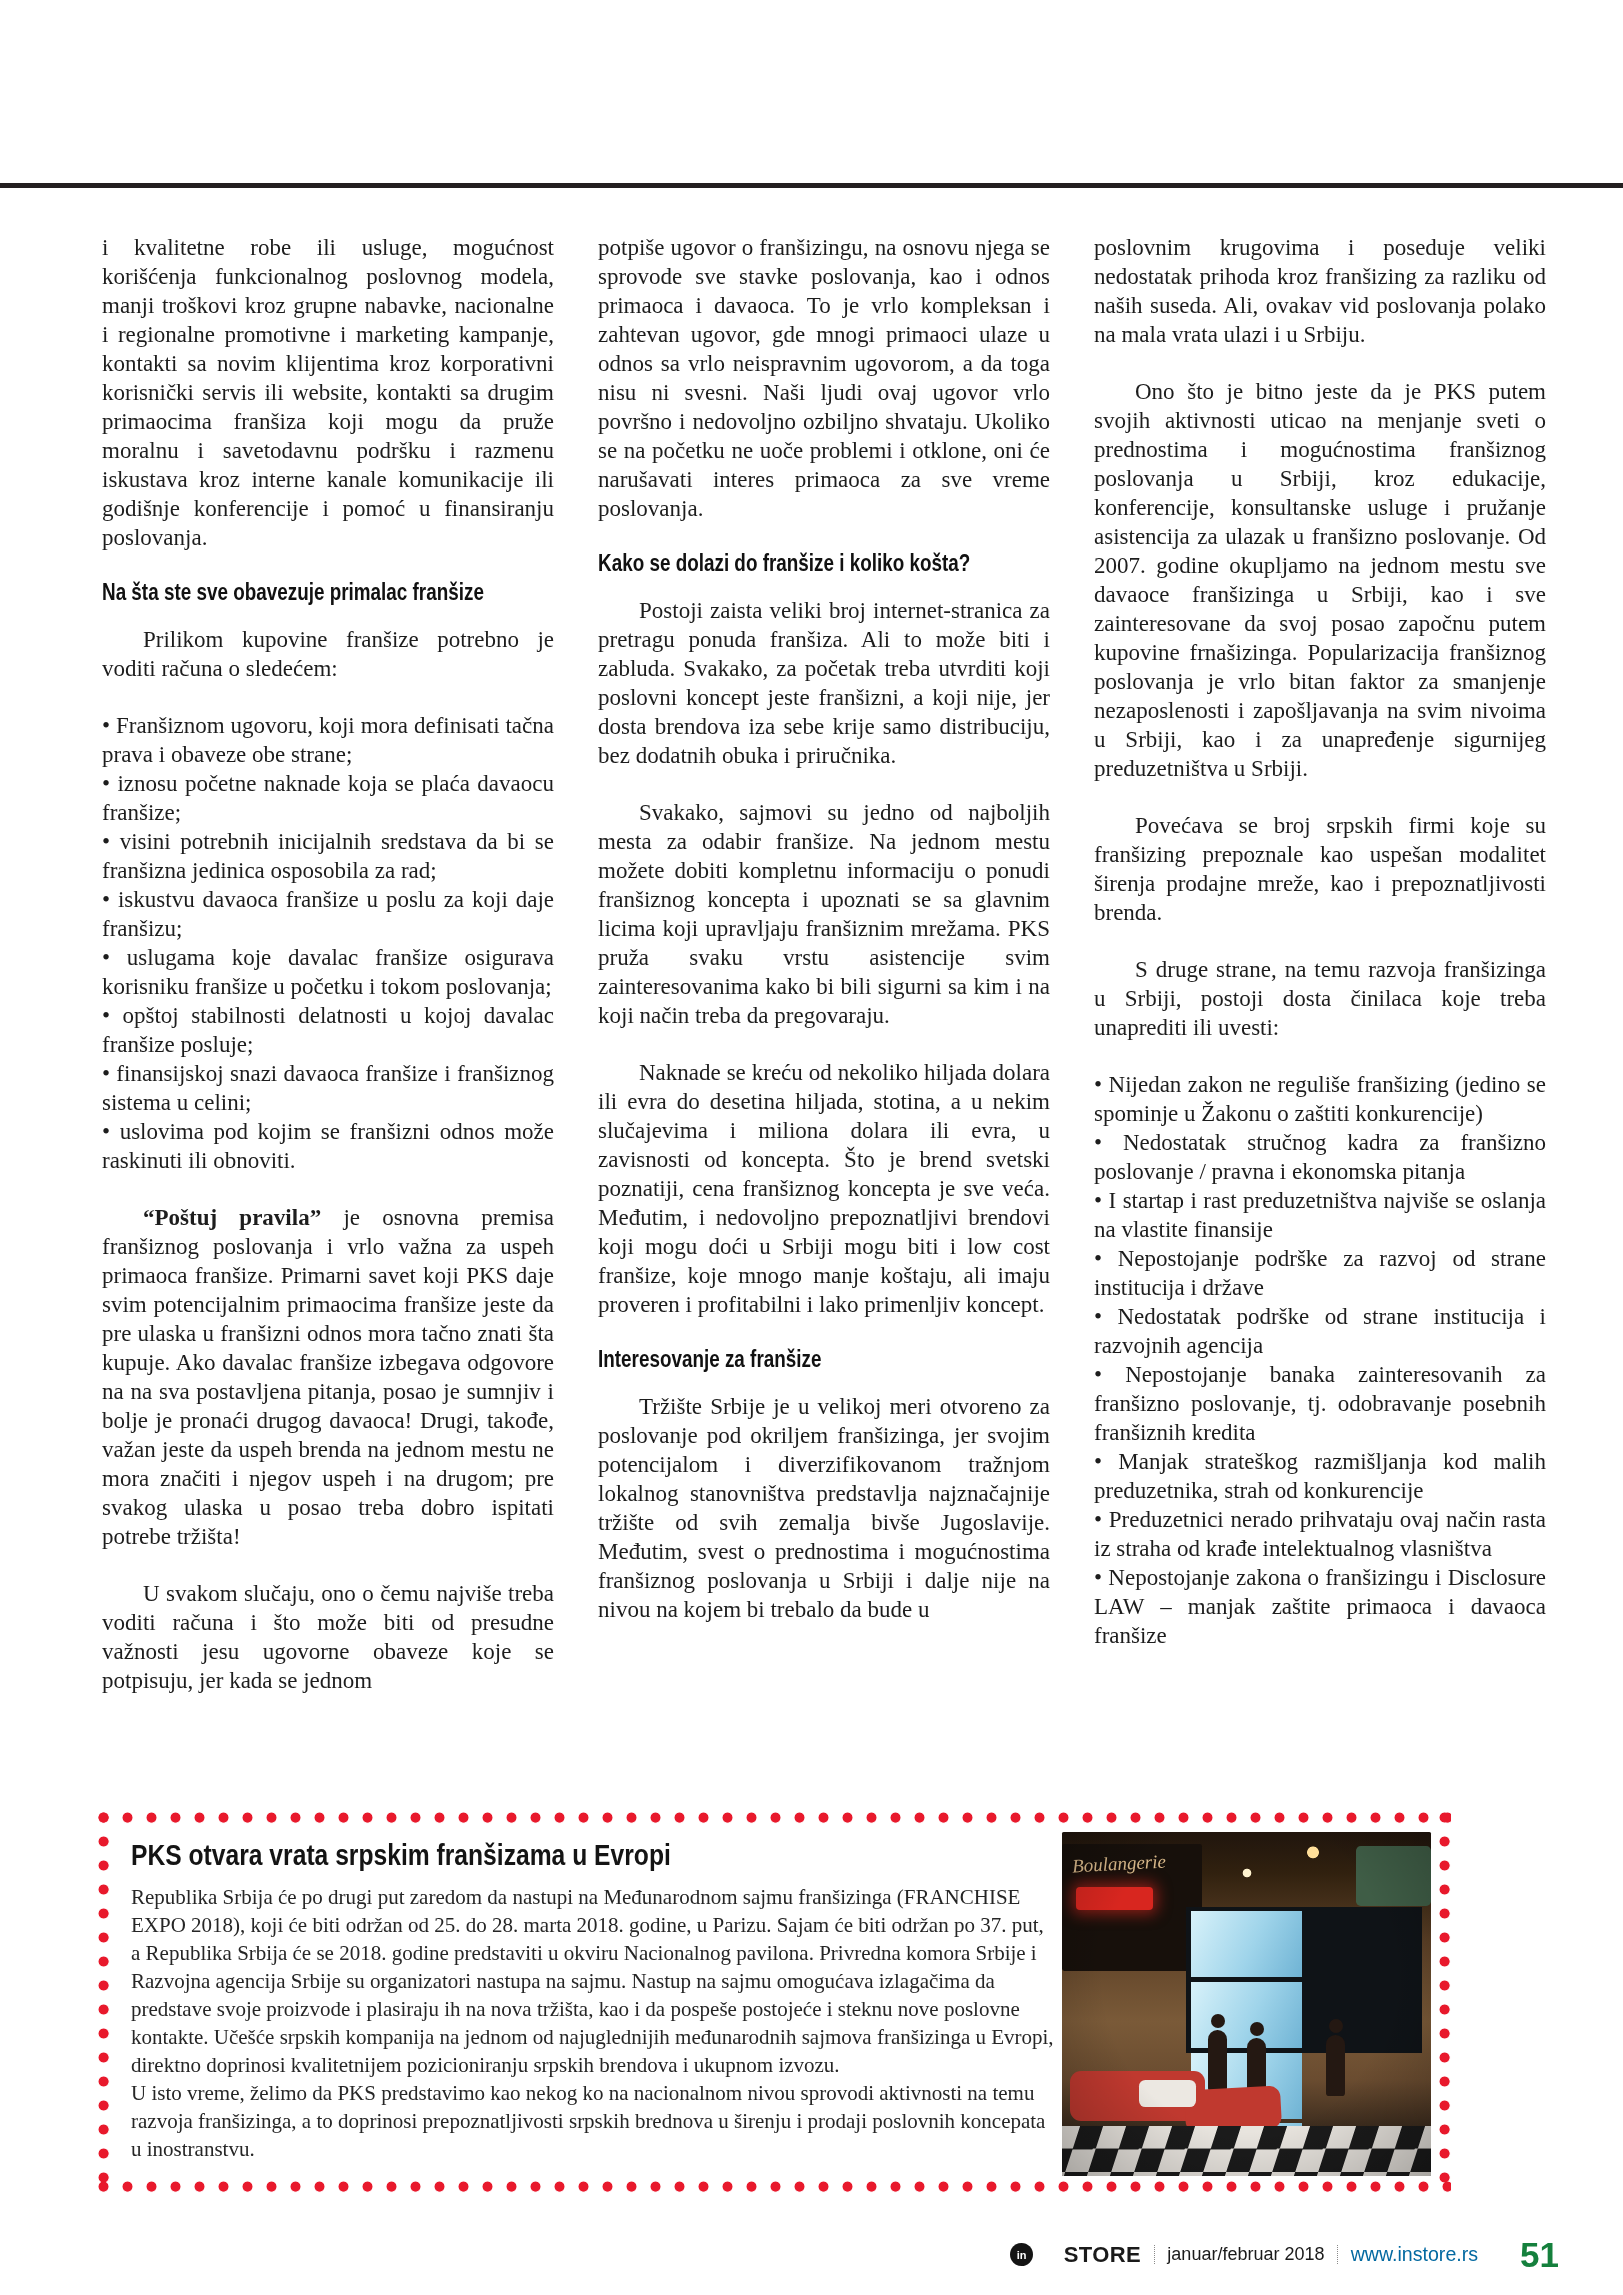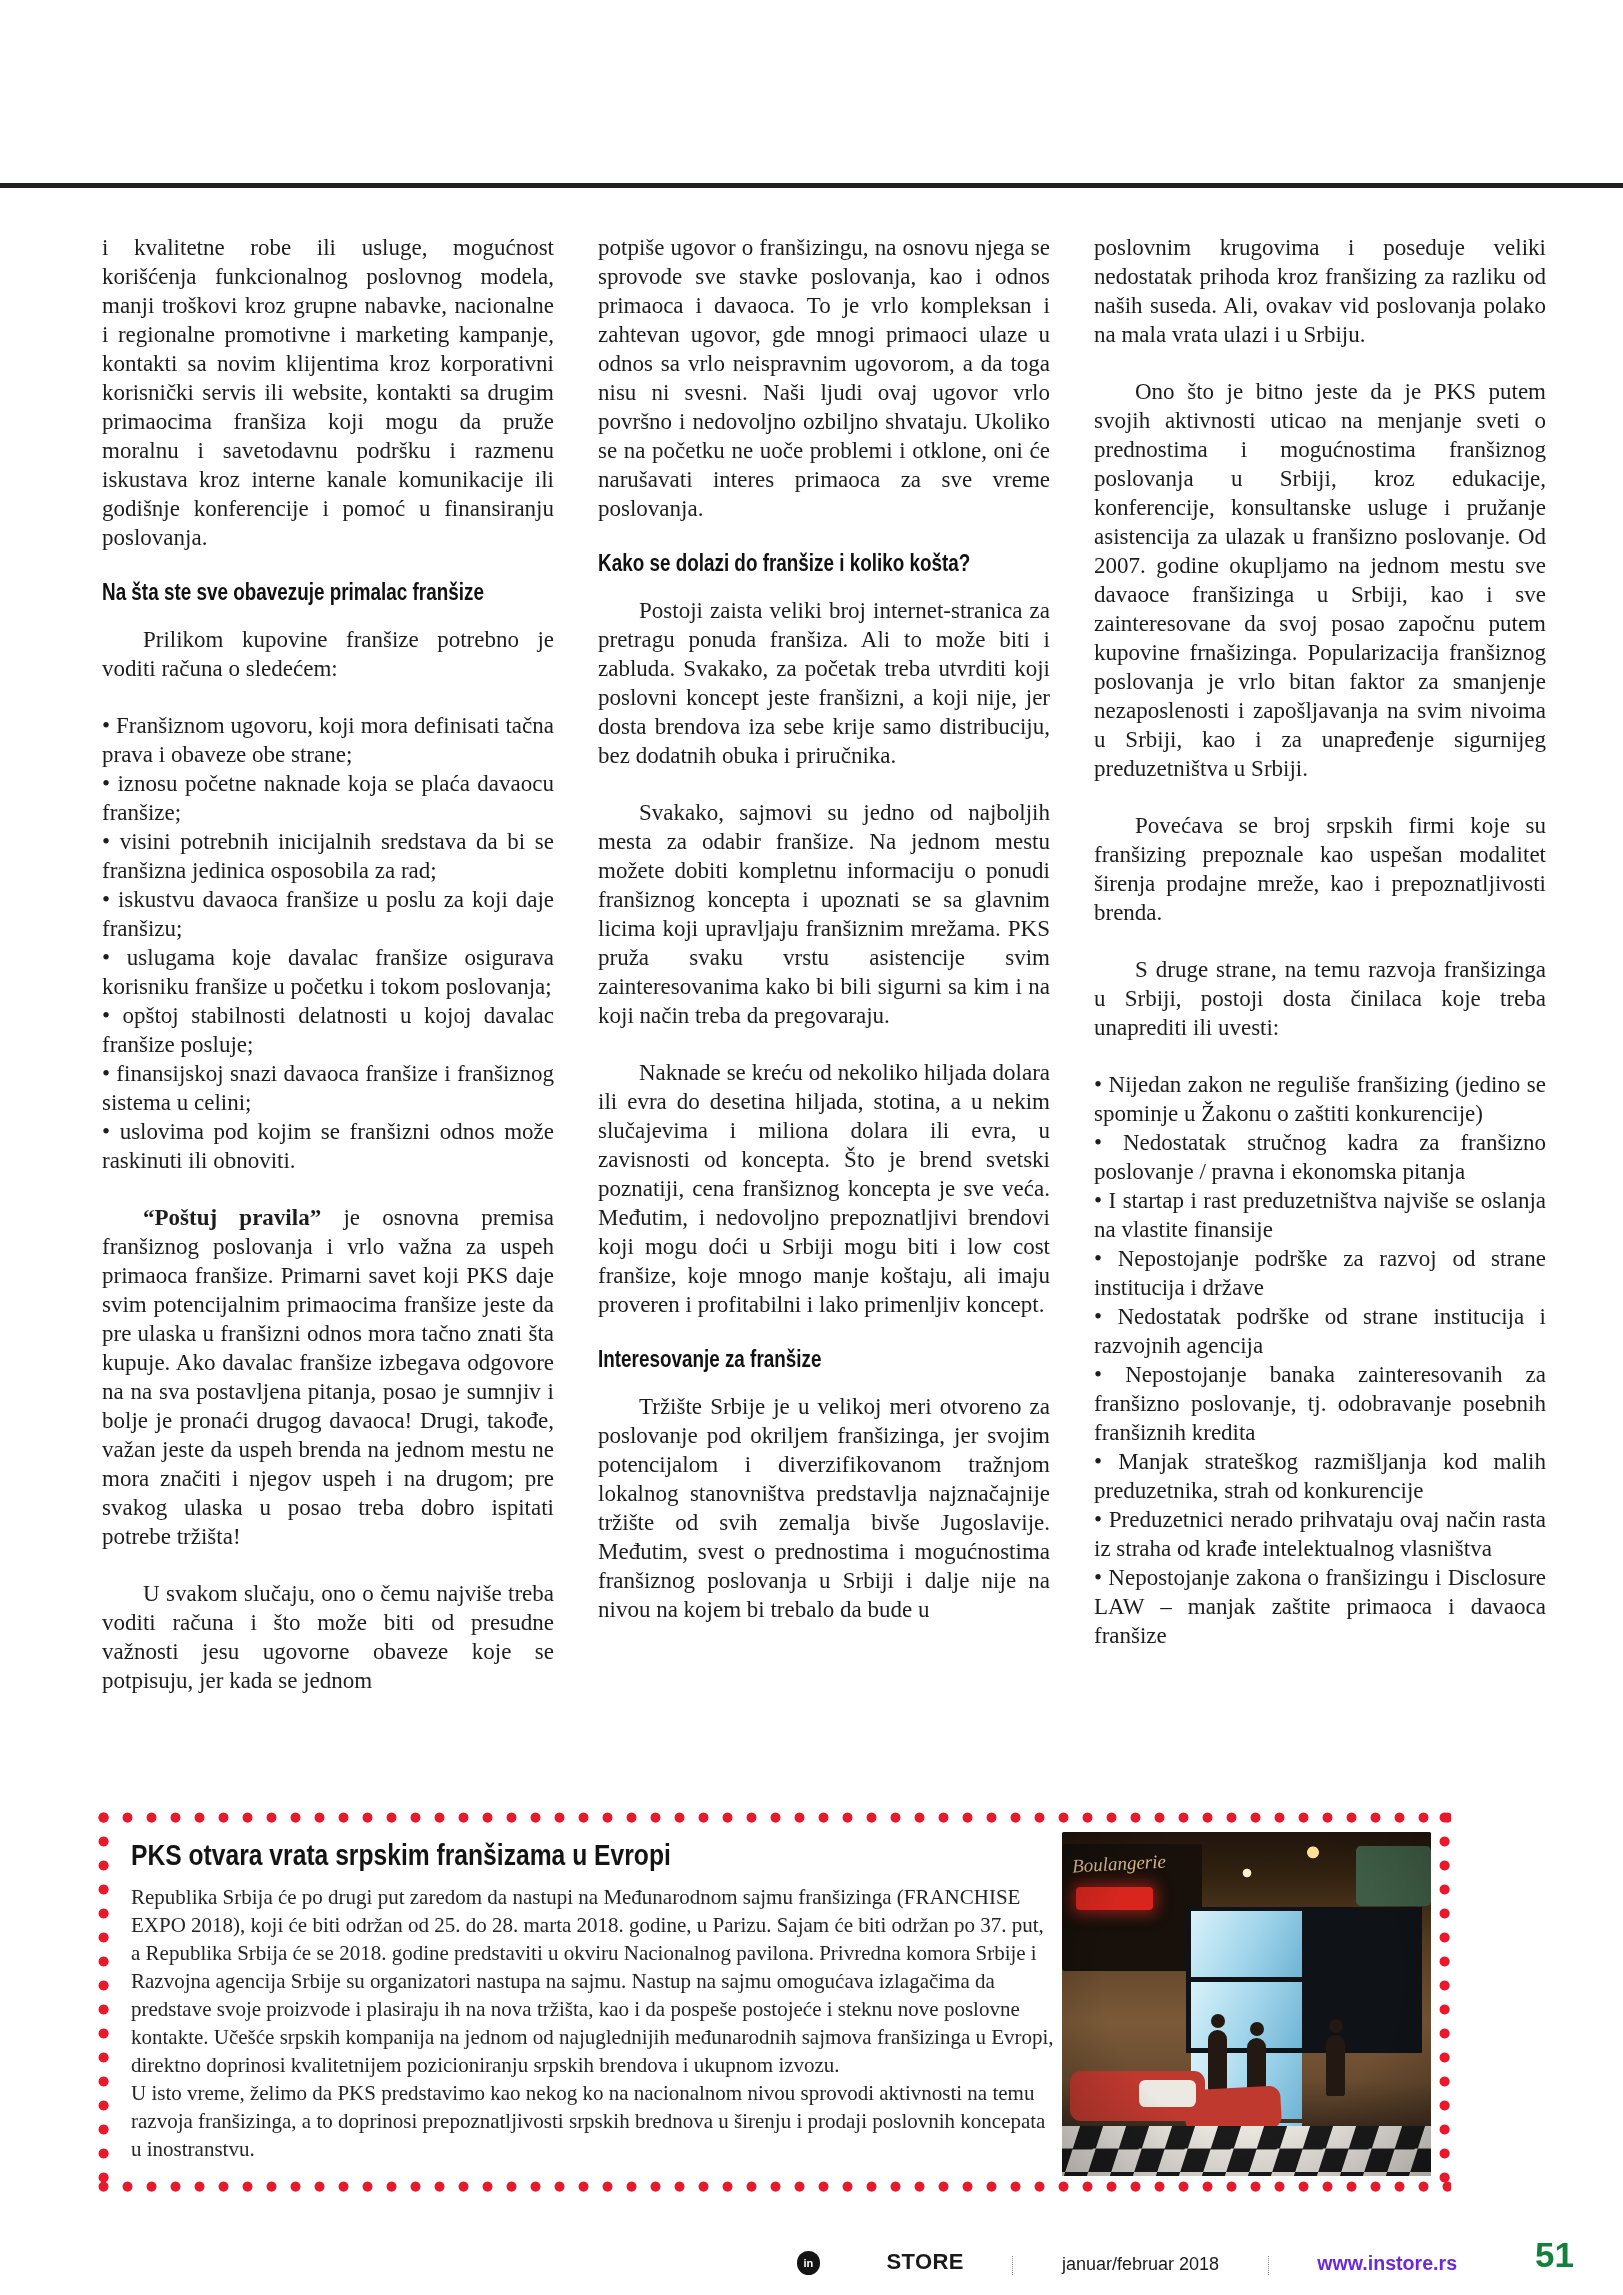--- a/index.html
+++ b/index.html
@@ -56,28 +56,28 @@
   .screen{width:111px;height:66px;background:linear-gradient(115deg,#d8f2fa 0%,#9fd4ea 55%,#6fb3d4 100%);}
   .person{position:absolute;width:19px;height:61px;background:#241812;border-radius:9.4px 9.4px 3.1px 3.1px;}
   .person .head{position:absolute;left:2.4px;top:-15.7px;width:14px;height:14px;background:#241812;border-radius:50%;}
   .ph-sofa{position:absolute;background:#c0392f;border-radius:11px;}
   .ph-table{position:absolute;left:77px;bottom:69px;width:57px;height:27px;background:#ece8e2;border-radius:6.3px;}
   .ph-floor{position:absolute;left:-10%;bottom:0;width:120%;height:50px;
      background:repeating-conic-gradient(#e8e4de 0% 25%,#1b1b1b 0% 50%);background-size:46px 46px;
      transform:skewX(-18deg);}
   .ph-vignette{position:absolute;inset:0;background:radial-gradient(ellipse at 50% 42%,transparent 55%,rgba(0,0,0,0.28));}
   
-  .footer{position:absolute;right:49px;bottom:20.4px;display:flex;align-items:flex-end;
-     font-family:"Liberation Sans", sans-serif;color:#1a1a1a;gap:36px;}
+  .footer{position:absolute;right:64px;bottom:20.4px;display:flex;align-items:center;
+     font-family:"Liberation Sans", sans-serif;color:#1a1a1a;}
   .logo-circle{display:inline-flex;align-items:center;justify-content:center;width:23.6px;height:23.6px;
      border-radius:50%;background:#141414;color:#fff;font-size:11px;font-weight:700;margin-right:6.3px;}
   .brand{font-weight:700;font-size:22px;letter-spacing:0.4px;margin-left:24px;}
   .fsep{width:0;height:19px;border-left:1.6px dotted #8a8a8a;margin:0 12.6px;}
   .fdate{font-weight:400;font-size:18px;}
-  .fsite{font-size:19.6px;color:#6d28d9;font-weight:bold;}
+  .fsite{font-size:19.6px;color:#0369a1;}
   .pagenum{font-weight:700;font-size:35px;margin-left:42px;color:#15803d;}
 </style>
 </head>
 <body>
 
 <div class="page">
 
   <div class="top-rule"></div>
 
   <main class="columns">

